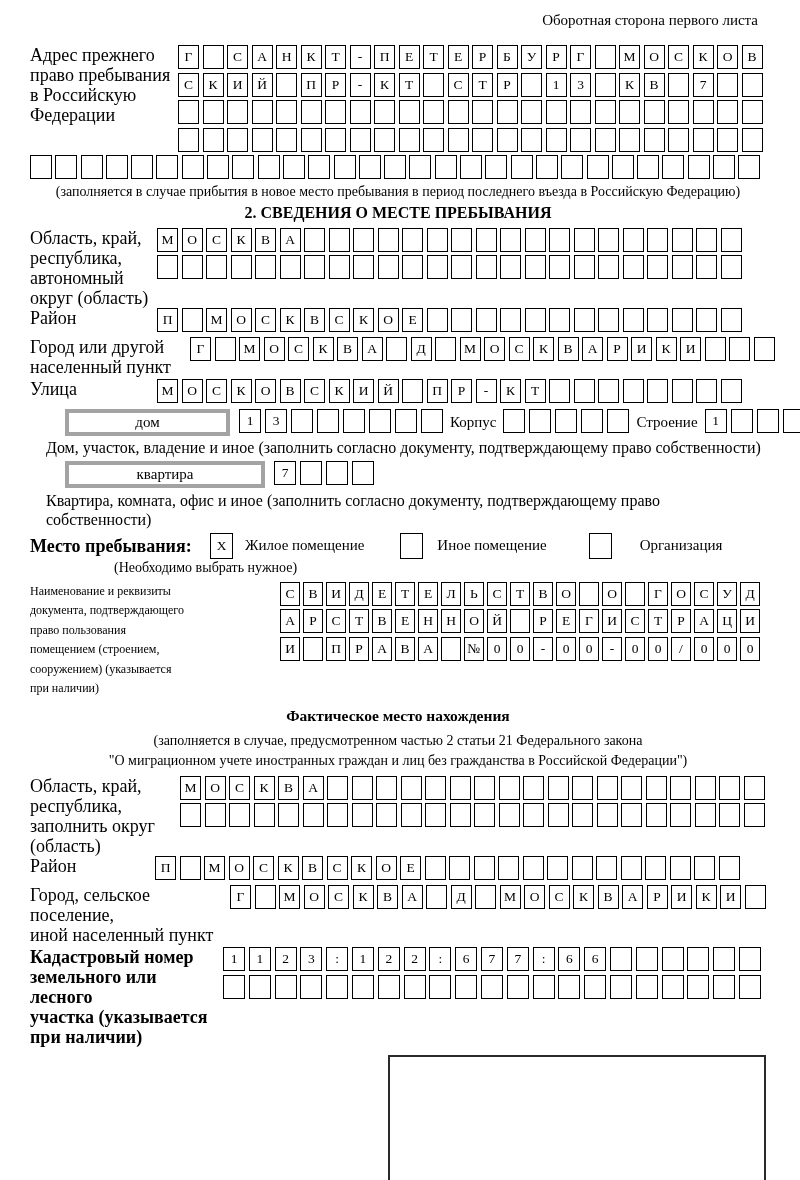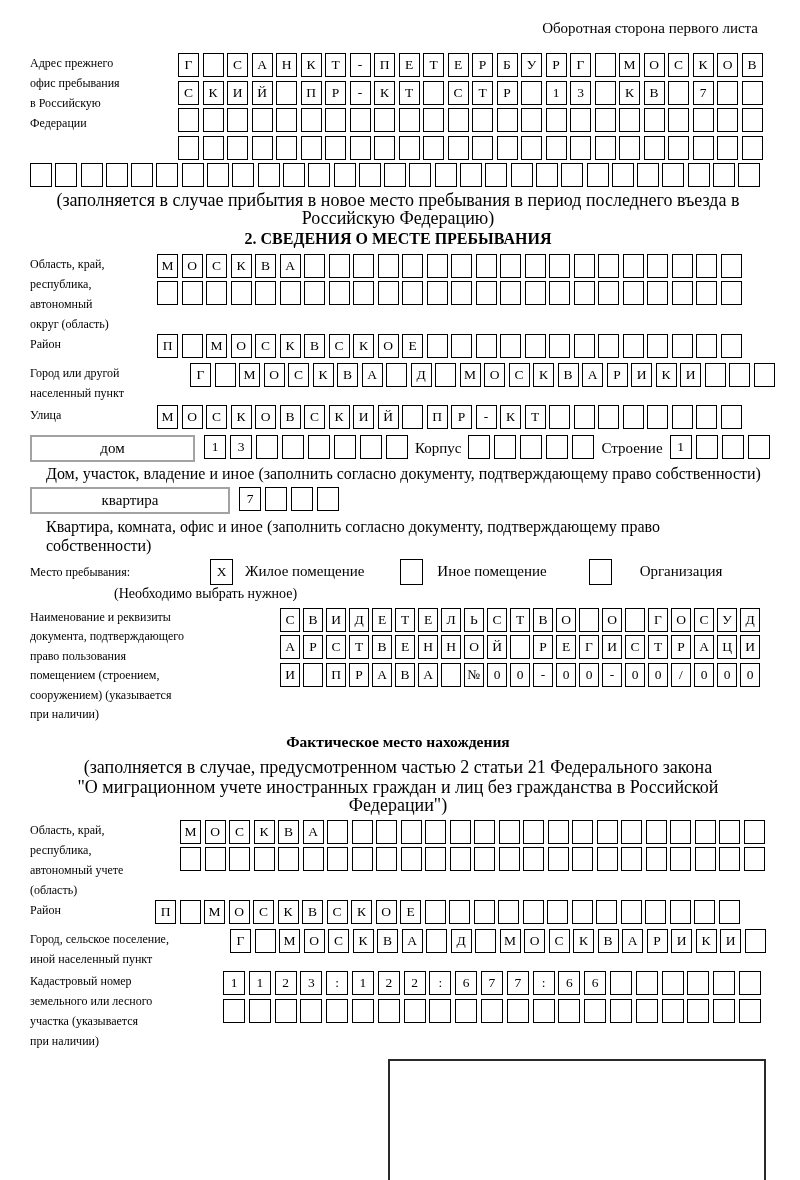--- a/index.html
+++ b/index.html
@@ -2,52 +2,52 @@
 <html><head>
 <meta charset="utf-8">
 <style>
   * { margin:0; padding:0; box-sizing:border-box; }
   html,body { background:#fff; }
   body {
     width:800px; height:1180px; overflow:hidden;
     font-family:"Liberation Serif","DejaVu Serif",serif;
     color:#000; font-size:15px;
   }
-  .page { width:796px; height:1180px; padding:20px 30px 0 30px; position:relative; }
+  .page { width:796px; height:1180px; padding:12px 30px 0 30px; position:relative; }
 
   .header-note { text-align:right; font-size:15px; padding-right:8px; margin-bottom:16px; }
 
   
   .cells { display:flex; gap:3.5px; margin-bottom:3.5px; }
   .cell {
     width:21px; height:24px; flex:none;
     border:1.8px solid #000; background:#fff;
     display:inline-flex; align-items:center; justify-content:center;
     font-size:13.5px; line-height:1;
   }
   .cells.full { gap:3.3px; } .cells.full .cell { width:22px; }
   .cells.doc  { gap:3px; }   .cells.doc  .cell { width:20px; }
   .cells.cad  { gap:3.8px; } .cells.cad  .cell { width:22px; }
   .cells.hs   { gap:4px; }   .cells.hs   .cell { width:22px; }
 
   
   .frow { display:flex; align-items:flex-start; }
-  .flabel { flex:none; font-size:12px; line-height:20px; }
+  .flabel { flex:none; font-size:18px; line-height:20px; }
   .lw148 { width:148px; } .lw127 { width:127px; } .lw160 { width:160px; }
   .lw250 { width:250px; } .lw150 { width:150px; } .lw125 { width:125px; }
-  .lw200 { width:200px; } .lw193 { width:193px; }
+  .lw200 { width:200px; } .lw193 { width:193px;font-weight:bold; }
   .rows  { display:flex; flex-direction:column; }
 
-  .center-note { text-align:center; font-size:18px; line-height:18px; margin:1px 0 2px 0; }
+  .center-note { text-align:center; font-size:14px; line-height:18px; margin:1px 0 2px 0; }
   .sec-title { text-align:center; font-weight:bold; font-size:16px; margin:3px 0 6px 0; }
   .sub-title { text-align:center; font-weight:bold; font-size:15.5px; margin:8px 0 7px 0; }
 
   .named-rect {
-    border:2px solid #a3a3a3; height:27px; flex:none;
-    display:flex; align-items:center; justify-content:center; font-size:15px;
+    border:4px solid #a3a3a3; height:27px; flex:none;
+    display:flex; align-items:center; justify-content:center; font-size:15px;margin-left:35px;
   }
   .rect-dom { width:165px; margin-right:9px; }
   .rect-kv  { width:200px; margin-right:9px; }
   .inline-lbl { font-size:15px; line-height:27px; padding:0 7px; flex:none; }
 
   .caption { font-size:16px; line-height:19px; margin:1px 0 4px 16px; }
 
   .stay-row { display:flex; align-items:center; margin:3px 0 1px 0; }
   .stay-row .cell.cb { width:23px; height:26px; }
   .hint { font-size:14px; margin-left:84px; margin-bottom:6px; }
@@ -65,21 +65,21 @@
 </head>
 <body>
 
 <div class="page">
 
   <div class="header-note">Оборотная сторона первого листа</div>
 
   <div class="frow">
     <div class="flabel lw148">
         <div>Адрес прежнего</div>
-        <div>офис пребывания</div>
+        <div>право пребывания</div>
         <div>в Российскую</div>
         <div>Федерации</div>
       </div>
     <div class="rows">
       <div class="cells">
           <span class="cell">Г</span>
           <span class="cell">&nbsp;</span>
           <span class="cell">С</span>
           <span class="cell">А</span>
           <span class="cell">Н</span>
@@ -409,21 +409,21 @@
     <div class="cells hs">
         <span class="cell">7</span>
         <span class="cell">&nbsp;</span>
         <span class="cell">&nbsp;</span>
         <span class="cell">&nbsp;</span>
       </div>
   </div>
   <div class="caption">Квартира, комната, офис и иное (заполнить согласно документу, подтверждающему право собственности)</div>
 
   <div class="stay-row">
-    <span class="flabel" style="width:180px;">Место пребывания:</span>
+    <span class="flabel" style="width:180px;font-weight:bold;">Место пребывания:</span>
     <div class="cells cbrow" style="margin:0 12px 0 0;">
         <span class="cell cb">X</span>
       </div>
     <span>Жилое помещение</span>
     <div class="cells cbrow" style="margin:0 14px 0 36px;">
         <span class="cell cb">&nbsp;</span>
       </div>
     <span>Иное помещение</span>
     <div class="cells cbrow" style="margin:0 28px 0 42px;">
         <span class="cell cb">&nbsp;</span>
@@ -515,21 +515,21 @@
   </div>
 
   <div class="sub-title">Фактическое место нахождения</div>
   <div class="center-note">(заполняется в случае, предусмотренном частью 2 статьи 21 Федерального закона</div>
   <div class="center-note" style="margin-bottom:6px;">"О миграционном учете иностранных граждан и лиц без гражданства в Российской Федерации")</div>
 
   <div class="frow">
     <div class="flabel lw150">
         <div>Область, край,</div>
         <div>республика,</div>
-        <div>автономный учете</div>
+        <div>заполнить округ</div>
         <div>(область)</div>
       </div>
     <div class="rows">
       <div class="cells">
           <span class="cell">М</span>
           <span class="cell">О</span>
           <span class="cell">С</span>
           <span class="cell">К</span>
           <span class="cell">В</span>
           <span class="cell">А</span>

